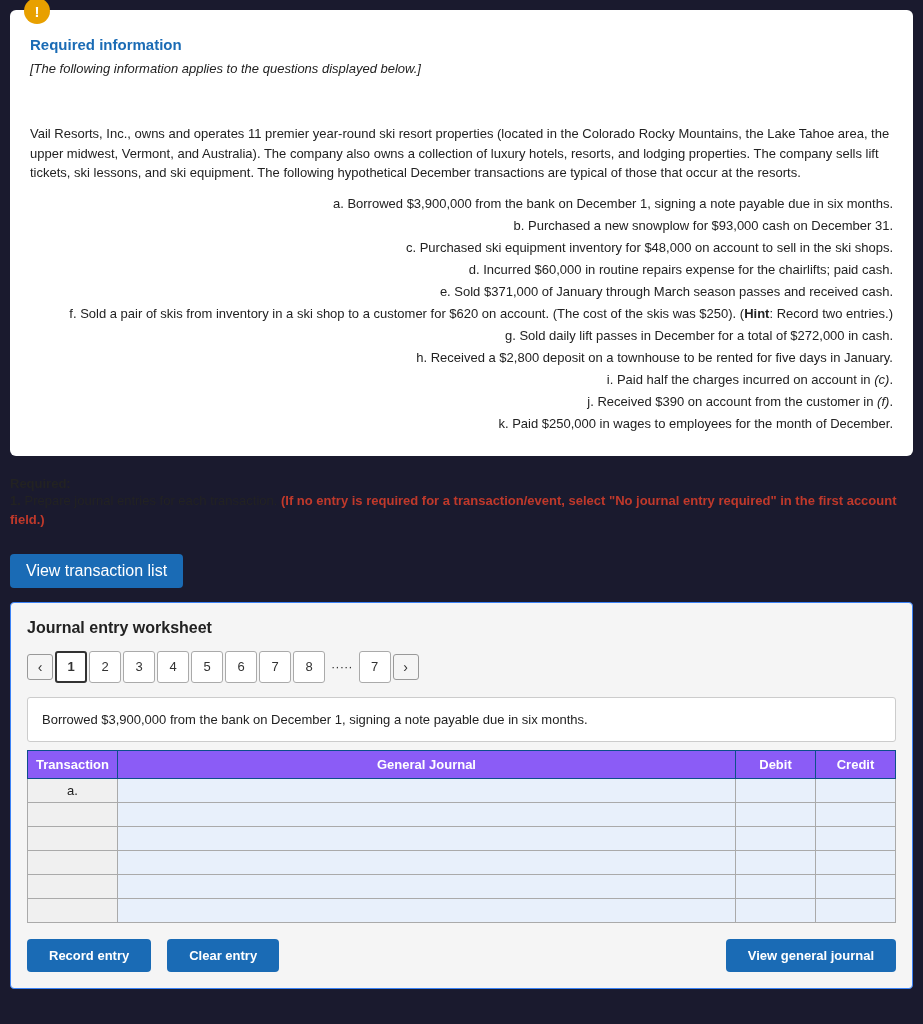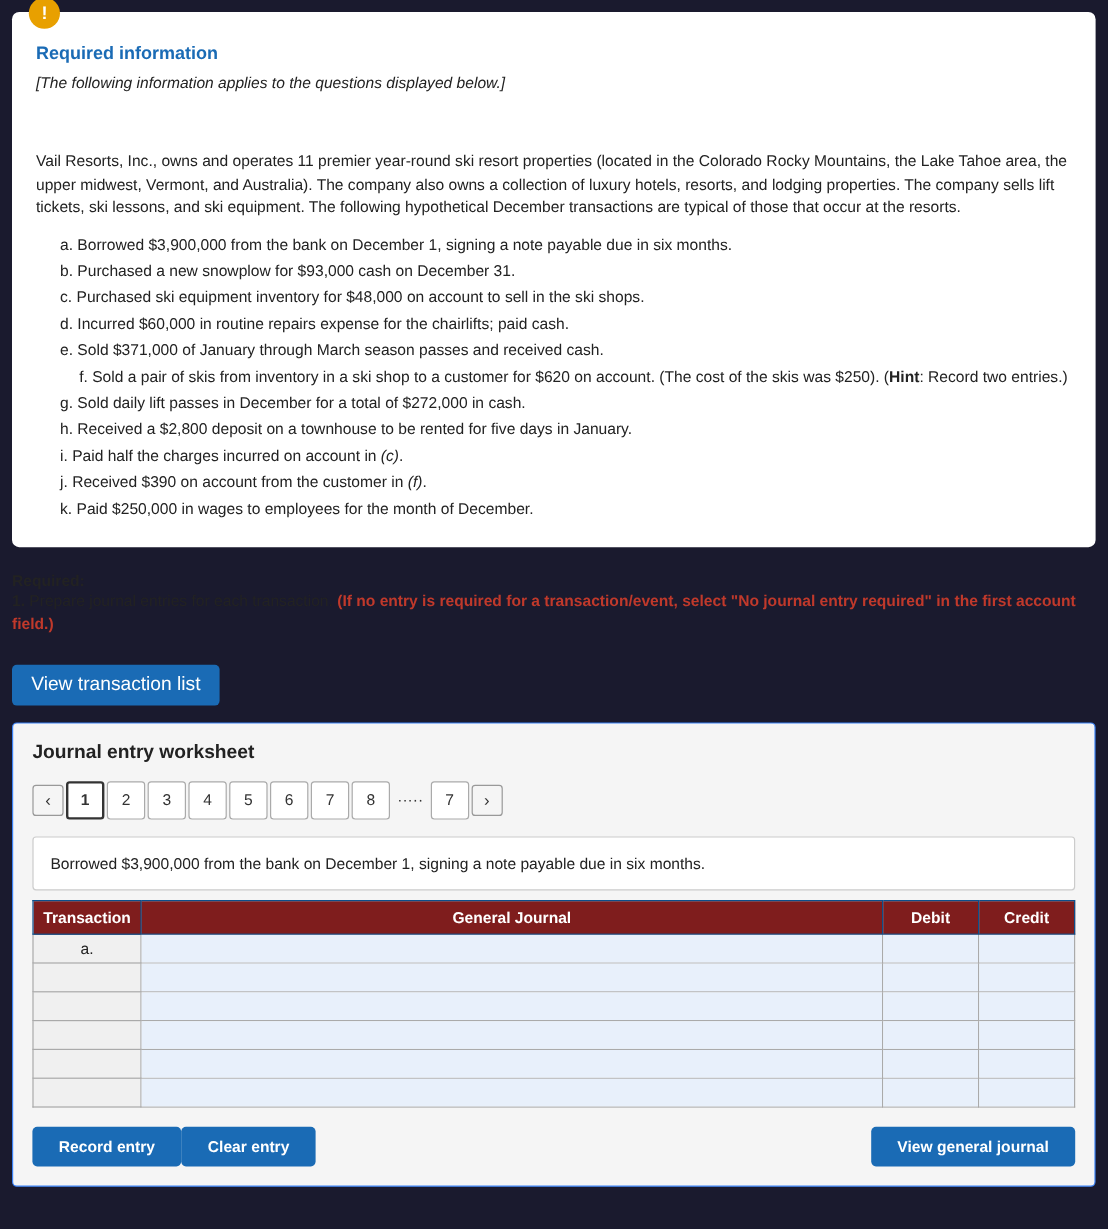--- a/index.html
+++ b/index.html
@@ -52,20 +52,21 @@
       font-size: 13px;
       margin-top: 48px;
     }
     .transactions-list {
       margin-left: 20px;
       line-height: 1.7;
       font-size: 13px;
     }
     .transactions-list li {
       list-style: none;
+      text-align: right;
     }
     .required-section {
       margin-top: 20px;
       margin-bottom: 10px;
       font-size: 13px;
     }
     .required-section .required-label {
       font-weight: bold;
     }
     .instruction-text {
@@ -155,21 +156,21 @@
       color: #c0392b;
       font-size: 12px;
       margin-bottom: 8px;
     }
     .journal-table {
       width: 100%;
       border-collapse: collapse;
       font-size: 13px;
     }
     .journal-table th {
-      background: #7f1d1d;
+      background: #8b5cf6;
       color: #fff;
       padding: 6px 8px;
       text-align: center;
       border: 1px solid #0d4f8a;
     }
     .journal-table th:first-child {
       text-align: center;
       width: 90px;
     }
     .journal-table th:nth-child(2) {
@@ -199,20 +200,21 @@
     .journal-table td.debit-cell input,
     .journal-table td.credit-cell input {
       background: #e8f0fb;
     }
     .col-transaction { width: 90px; }
     .col-journal { }
     .col-debit { width: 80px; }
     .col-credit { width: 80px; }
     .btn-row {
       display: flex;
+      gap: 16px;
       margin-top: 16px;
     }
     .action-btn {
       background: #1a6bb5;
       color: #fff;
       border: none;
       padding: 9px 22px;
       border-radius: 4px;
       cursor: pointer;
       font-size: 13px;

